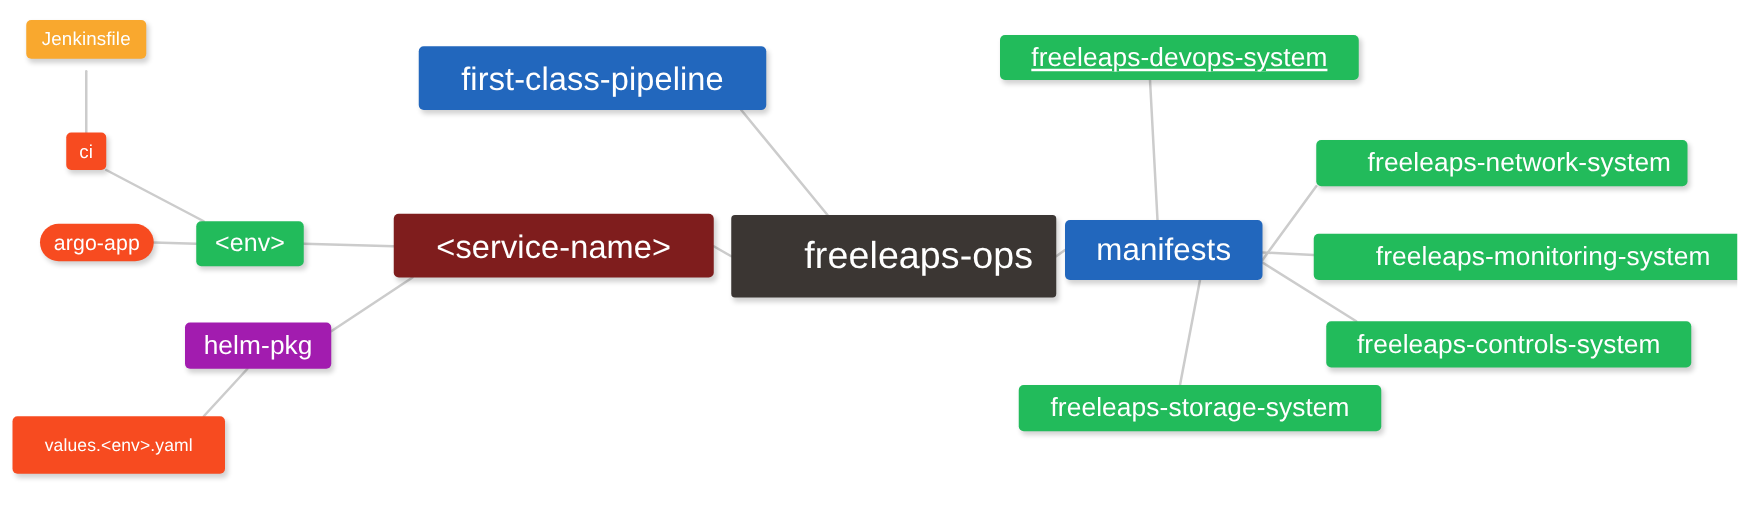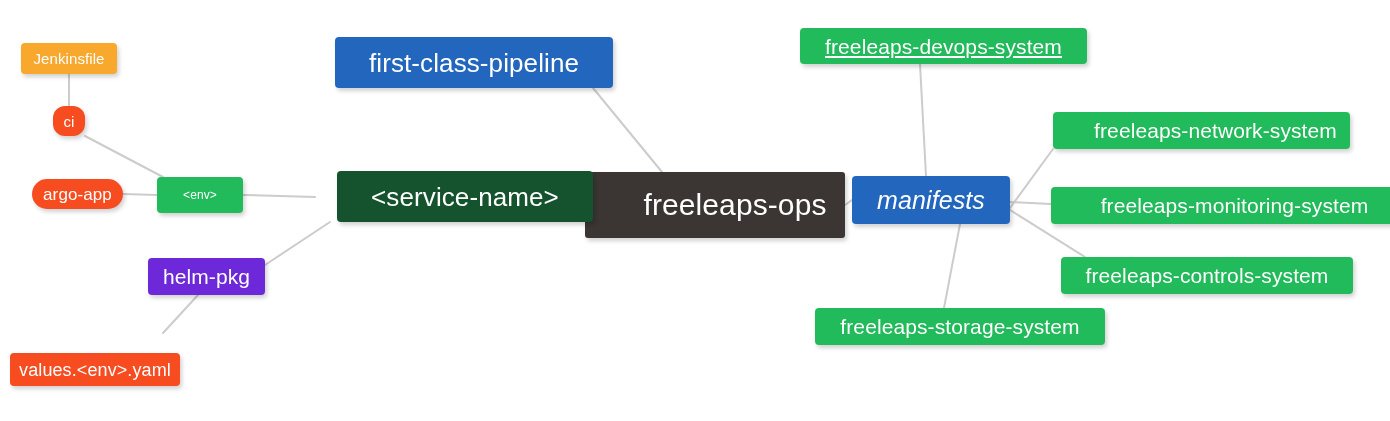--- a/index.html
+++ b/index.html
@@ -60,28 +60,28 @@
       <line x1="69" y1="57" x2="69" y2="106" stroke="#cccccc" stroke-width="2" stroke-linecap="round"></line>
       <line x1="163" y1="333" x2="198" y2="295" stroke="#cccccc" stroke-width="2" stroke-linecap="round"></line>
       <line x1="920" y1="64" x2="926" y2="176" stroke="#cccccc" stroke-width="2" stroke-linecap="round"></line>
       <line x1="1010" y1="208" x2="1053" y2="149" stroke="#cccccc" stroke-width="2" stroke-linecap="round"></line>
       <line x1="1010" y1="202" x2="1051" y2="204" stroke="#cccccc" stroke-width="2" stroke-linecap="round"></line>
       <line x1="1010" y1="210" x2="1085" y2="257" stroke="#cccccc" stroke-width="2" stroke-linecap="round"></line>
       <line x1="944" y1="308" x2="960" y2="224" stroke="#cccccc" stroke-width="2" stroke-linecap="round"></line>
     </svg>
   <div id="nodes-layer">
       <div class="node root" style="left: 585px; top: 172px; width: 260px; height: 66px; background: rgb(59, 54, 51); font-size: 30px;">freeleaps-ops</div>
-      <div class="node" style="left: 315px; top: 171px; width: 256px; height: 51px; background: #14532d; font-size: 26px; margin-left: 22px;">&lt;service-name&gt;</div>
+      <div class="node" style="left: 315px; top: 171px; width: 256px; height: 51px; background: #7f1d1d; font-size: 26px;">&lt;service-name&gt;</div>
       <div class="node" style="left: 315px; top: 37px; width: 278px; height: 51px; background: rgb(34, 103, 189); font-size: 26px; margin-left: 20px;">first-class-pipeline</div>
-      <div class="node" style="left: 852px; top: 176px; width: 158px; height: 48px; background: rgb(34, 103, 189); font-size: 25px; font-style: italic;">manifests</div>
-      <div class="node" style="left: 157px; top: 177px; width: 86px; height: 36px; background: rgb(34, 187, 91); font-size: 12px;">&lt;env&gt;</div>
-      <div class="node" style="left: 148px; top: 258px; width: 117px; height: 37px; background: #6d28d9; font-size: 21px;">helm-pkg</div>
-      <div class="node" style="left: 53px; top: 106px; width: 32px; height: 30px; background: rgb(247, 75, 32); font-size: 15px; border-radius: 12px;">ci</div>
+      <div class="node" style="left: 852px; top: 176px; width: 158px; height: 48px; background: rgb(34, 103, 189); font-size: 25px;">manifests</div>
+      <div class="node" style="left: 157px; top: 177px; width: 86px; height: 36px; background: rgb(34, 187, 91); font-size: 20px;">&lt;env&gt;</div>
+      <div class="node" style="left: 148px; top: 258px; width: 117px; height: 37px; background: #a21caf; font-size: 21px;">helm-pkg</div>
+      <div class="node" style="left: 53px; top: 106px; width: 32px; height: 30px; background: rgb(247, 75, 32); font-size: 15px;">ci</div>
       <div class="node" style="left: 32px; top: 179px; width: 91px; height: 30px; background: rgb(247, 75, 32); font-size: 17px; border-radius: 15px;">argo-app</div>
-      <div class="node" style="left: 10px; top: 333px; width: 170px; height: 33px; background: rgb(247, 75, 32); font-size: 18px; margin-top: 20px;">values.&lt;env&gt;.yaml</div>
-      <div class="node" style="left: 21px; top: 43px; width: 96px; height: 31px; background: rgb(249, 168, 46); font-size: 15px;">Jenkinsfile</div>
+      <div class="node" style="left: 10px; top: 333px; width: 170px; height: 46px; background: rgb(247, 75, 32); font-size: 14px;">values.&lt;env&gt;.yaml</div>
+      <div class="node" style="left: 21px; top: 16px; width: 96px; height: 31px; background: rgb(249, 168, 46); font-size: 15px;">Jenkinsfile</div>
       <div class="node" style="left: 800px; top: 28px; width: 287px; height: 36px; background: rgb(34, 187, 91); font-size: 21px; text-decoration: underline;">freeleaps-devops-system</div>
       <div class="node" style="left: 1053px; top: 112px; width: 297px; height: 37px; background: rgb(34, 187, 91); font-size: 21px; padding-left: 28px;">freeleaps-network-system</div>
       <div class="node" style="left: 1051px; top: 187px; width: 367px; height: 37px; background: rgb(34, 187, 91); font-size: 21px;">freeleaps-monitoring-system</div>
       <div class="node" style="left: 1061px; top: 257px; width: 292px; height: 37px; background: rgb(34, 187, 91); font-size: 21px; text-align: center;">freeleaps-controls-system</div>
       <div class="node" style="left: 815px; top: 308px; width: 290px; height: 37px; background: rgb(34, 187, 91); font-size: 21px;">freeleaps-storage-system</div>
     </div>
 </div>
 
 </body></html>

